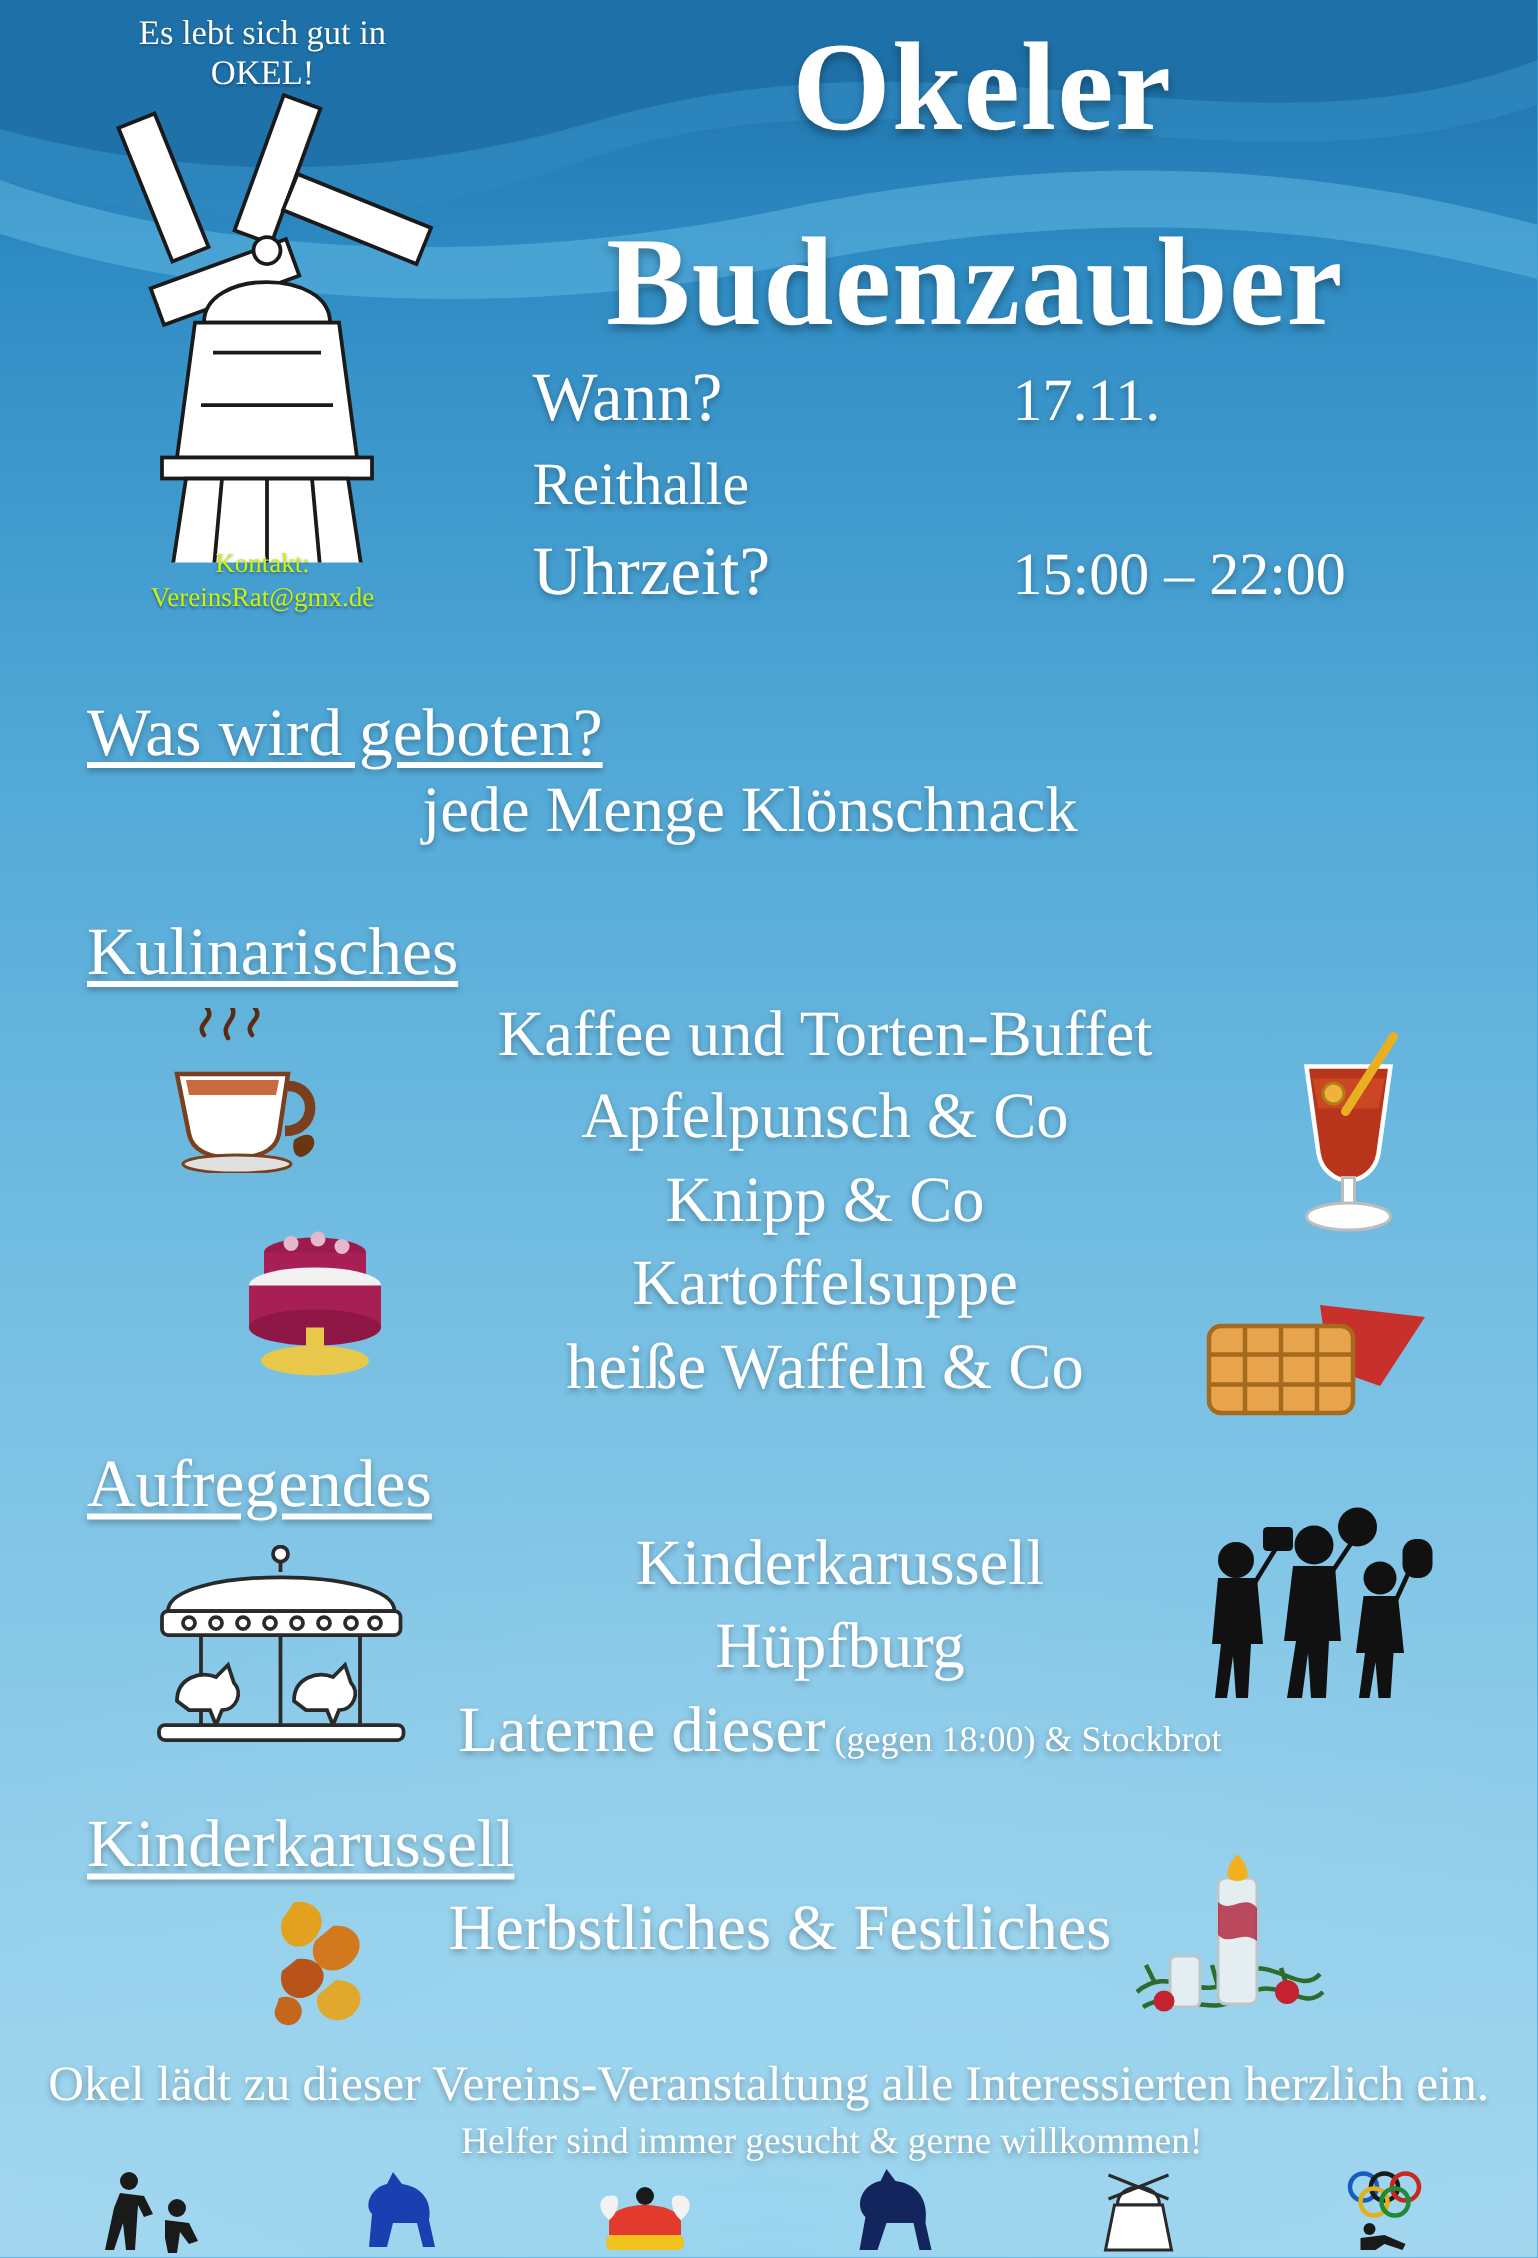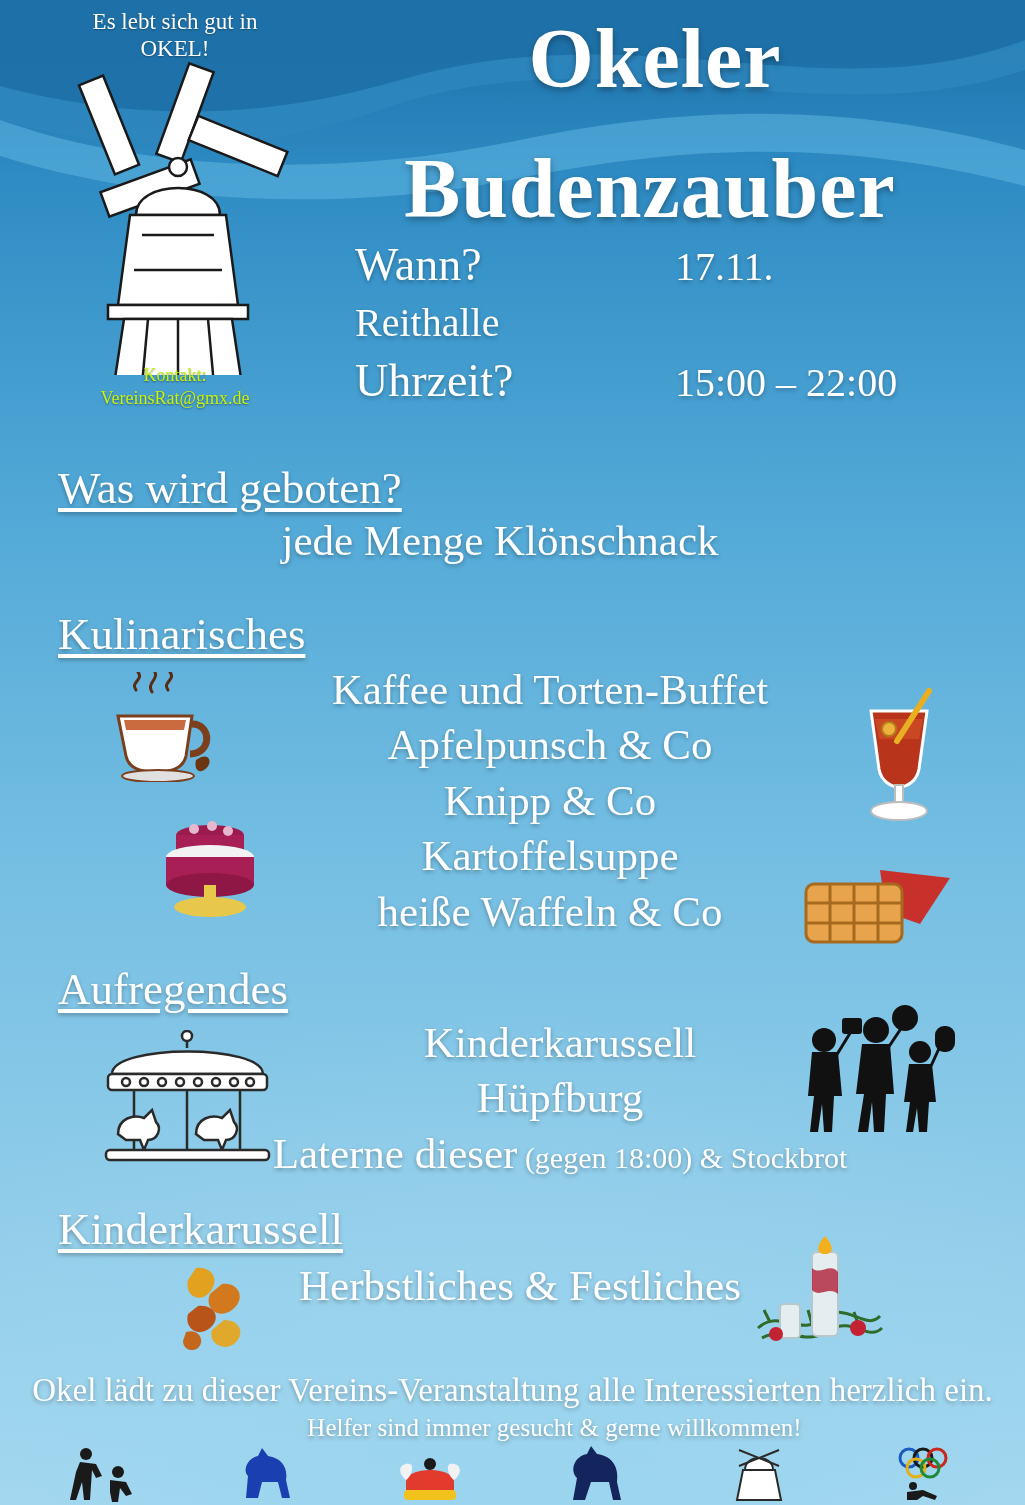--- a/index.html
+++ b/index.html
@@ -49,21 +49,21 @@
   .facts .a{font-size:40px;text-shadow:0 2px 4px rgba(0,0,0,.3);}
 
   
   .sec-head{
     position:absolute;font-size:45px;
     text-decoration:underline;text-underline-offset:5px;
     text-shadow:0 2px 4px rgba(0,0,0,.3);
   }
   .lines{position:absolute;text-align:center;}
   .lines div{font-size:43px;line-height:1.29;text-shadow:0 2px 4px rgba(0,0,0,.3);white-space:nowrap;}
-  .small{font-size:30px;}
+  .small{font-size:24px;}
 
   #h-geboten{left:58px;top:462px;}
   #l-geboten{left:120px;top:513px;width:760px;}
 
   #h-kulinarisch{left:58px;top:608px;text-align:center;}
   #l-kulinarisch{left:170px;top:662px;width:760px;}
 
   #h-aufregend{left:58px;top:963px;}
   #l-aufregend{left:170px;top:1015px;width:780px;}
 

